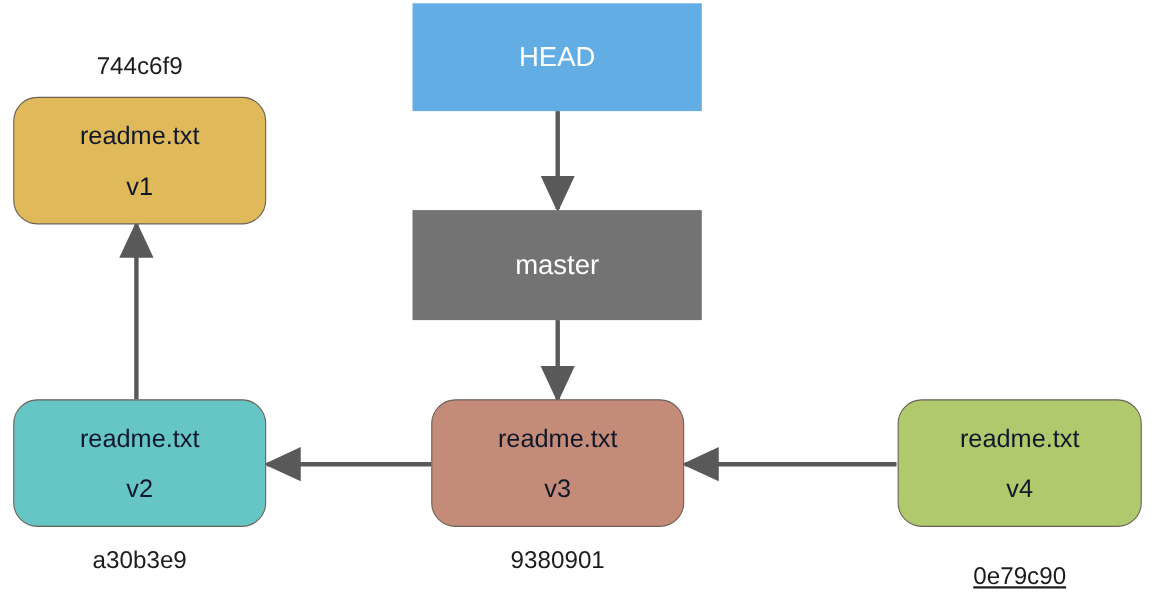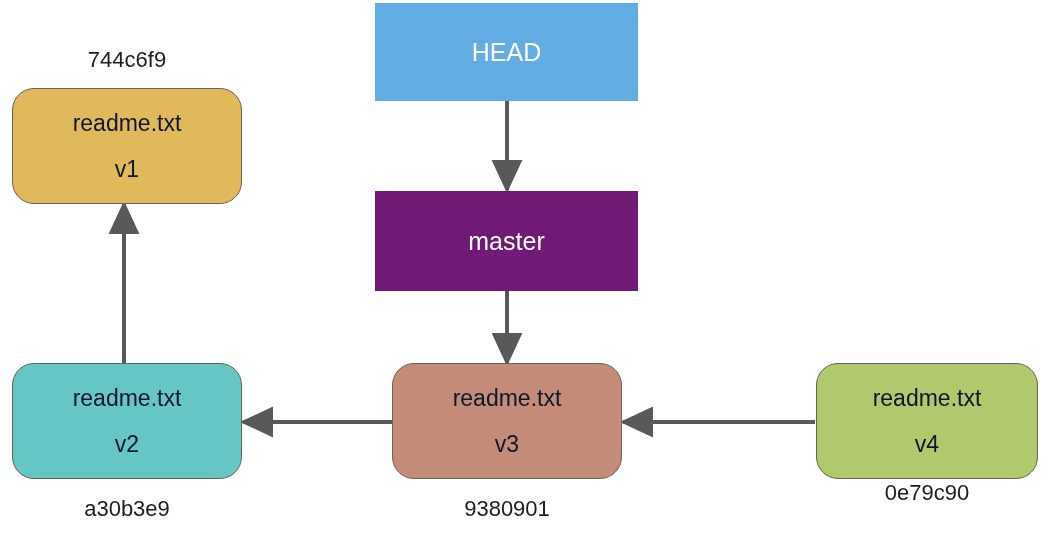--- a/index.html
+++ b/index.html
@@ -88,21 +88,21 @@
 
     <line x1="392" y1="422" x2="243" y2="422" stroke="#595959" stroke-width="4" marker-end="url(#arrowhead)"></line>
 
     <line x1="815" y1="422" x2="623" y2="422" stroke="#595959" stroke-width="4" marker-end="url(#arrowhead)"></line>
   </svg>
 
   <div class="node ref" style="left:375px; top:3px; width:263px; height:98px; background:#63ade5;">
     <span>HEAD</span>
   </div>
 
-  <div class="node ref" style="left:375px; top:191px; width:263px; height:100px; background:#701a75;">
+  <div class="node ref" style="left:375px; top:191px; width:263px; height:100px; background:#737373;">
     <span>master</span>
   </div>
 
   <div class="node blob" style="left:12px; top:88px; width:230px; height:116px; background:#dfb95a;">
     <span class="line1">readme.txt</span>
     <span class="line2">v1</span>
   </div>
   <div class="hash-label" style="left:12px; top:47px; width:230px;">744c6f9</div>
 
   <div class="node blob" style="left:12px; top:363px; width:230px; height:116px; background:#66c5c5;">
@@ -114,15 +114,15 @@
   <div class="node blob" style="left:392px; top:363px; width:230px; height:116px; background:#c58b79;">
     <span class="line1">readme.txt</span>
     <span class="line2">v3</span>
   </div>
   <div class="hash-label" style="left:392px; top:496px; width:230px;">9380901</div>
 
   <div class="node blob" style="left:816px; top:363px; width:222px; height:116px; background:#afc96c;">
     <span class="line1">readme.txt</span>
     <span class="line2">v4</span>
   </div>
-  <div class="hash-label" style="left:816px; top:480px; width:222px;">0e79c90</div>
+  <div class="hash-label" style="left:816px; top:511px; width:222px;text-decoration:underline;">0e79c90</div>
 
 </div>
 
 </body></html>

